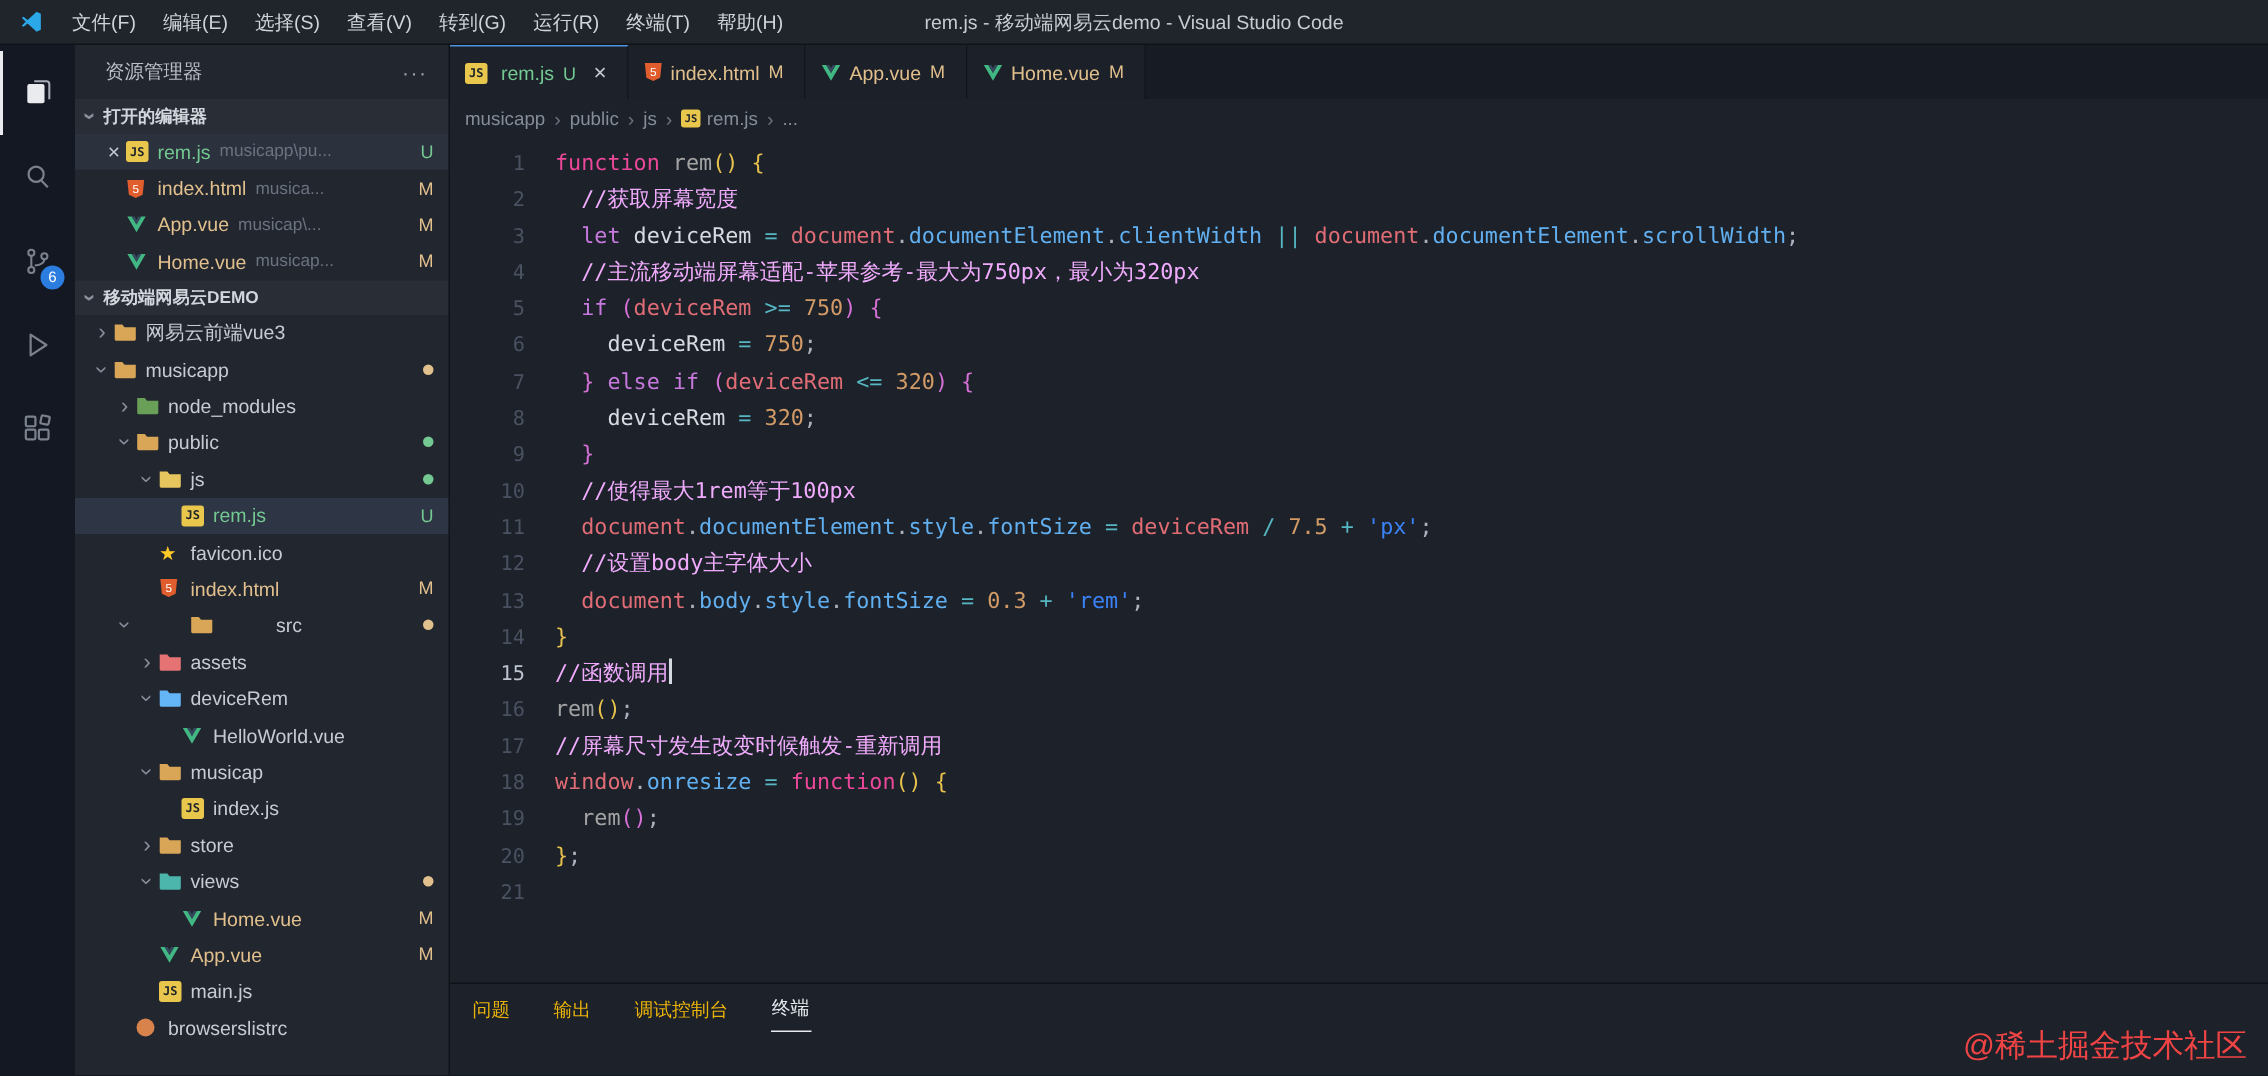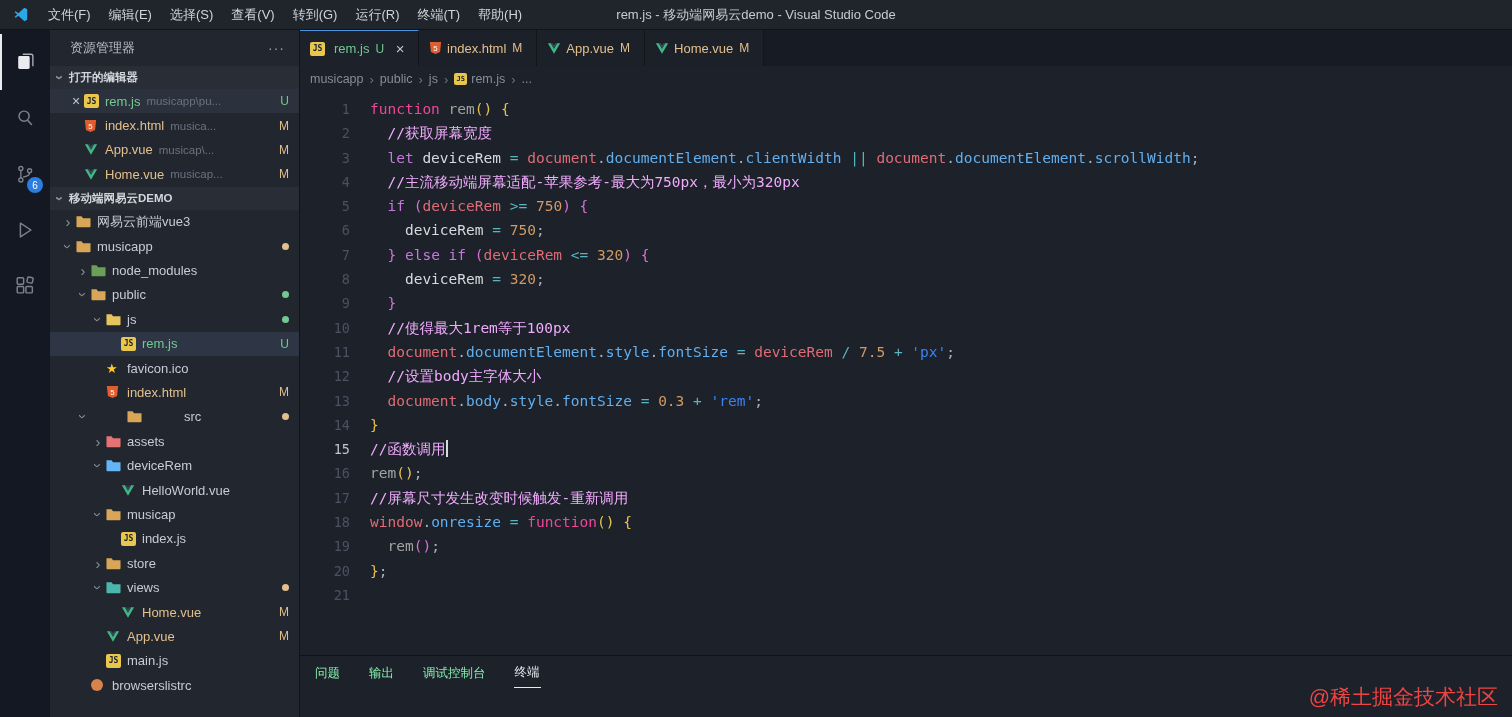--- a/index.html
+++ b/index.html
@@ -91,21 +91,21 @@
   .tk-str{color:#3b82f6;}
   .tk-cm{color:#f0abfc;}
   .tk-pn{color:#abb2bf;}
   .tk-b1{color:#e7c14d;}
   .tk-b2{color:#d670d6;}
   .cursor{display:inline-block;width:1.6px;height:17px;background:#d4d8df;vertical-align:-3px;margin-left:1px;}
 
   
   .panel{height:62px;flex:0 0 62px;border-top:1px solid #101318;position:relative;background:#1c212a;}
   .panel-tabs{height:34px;display:flex;align-items:center;padding-left:14px;}
-  .panel-tab{margin-right:27px;font-size:12.5px;color:#86efac;cursor:pointer;padding:6px 1px;}
+  .panel-tab{margin-right:27px;font-size:12.5px;color:#eab308;cursor:pointer;padding:6px 1px;}
   .panel-tab.active{color:#e6e9ee;border-bottom:1px solid #e7e9ec;}
   .watermark{position:absolute;right:14px;bottom:6px;font-size:21px;color:#ef4444;}
 </style>
 </head>
 <body>
 
 <div class="window">
 
   <header class="titlebar">
     <span class="logo">

